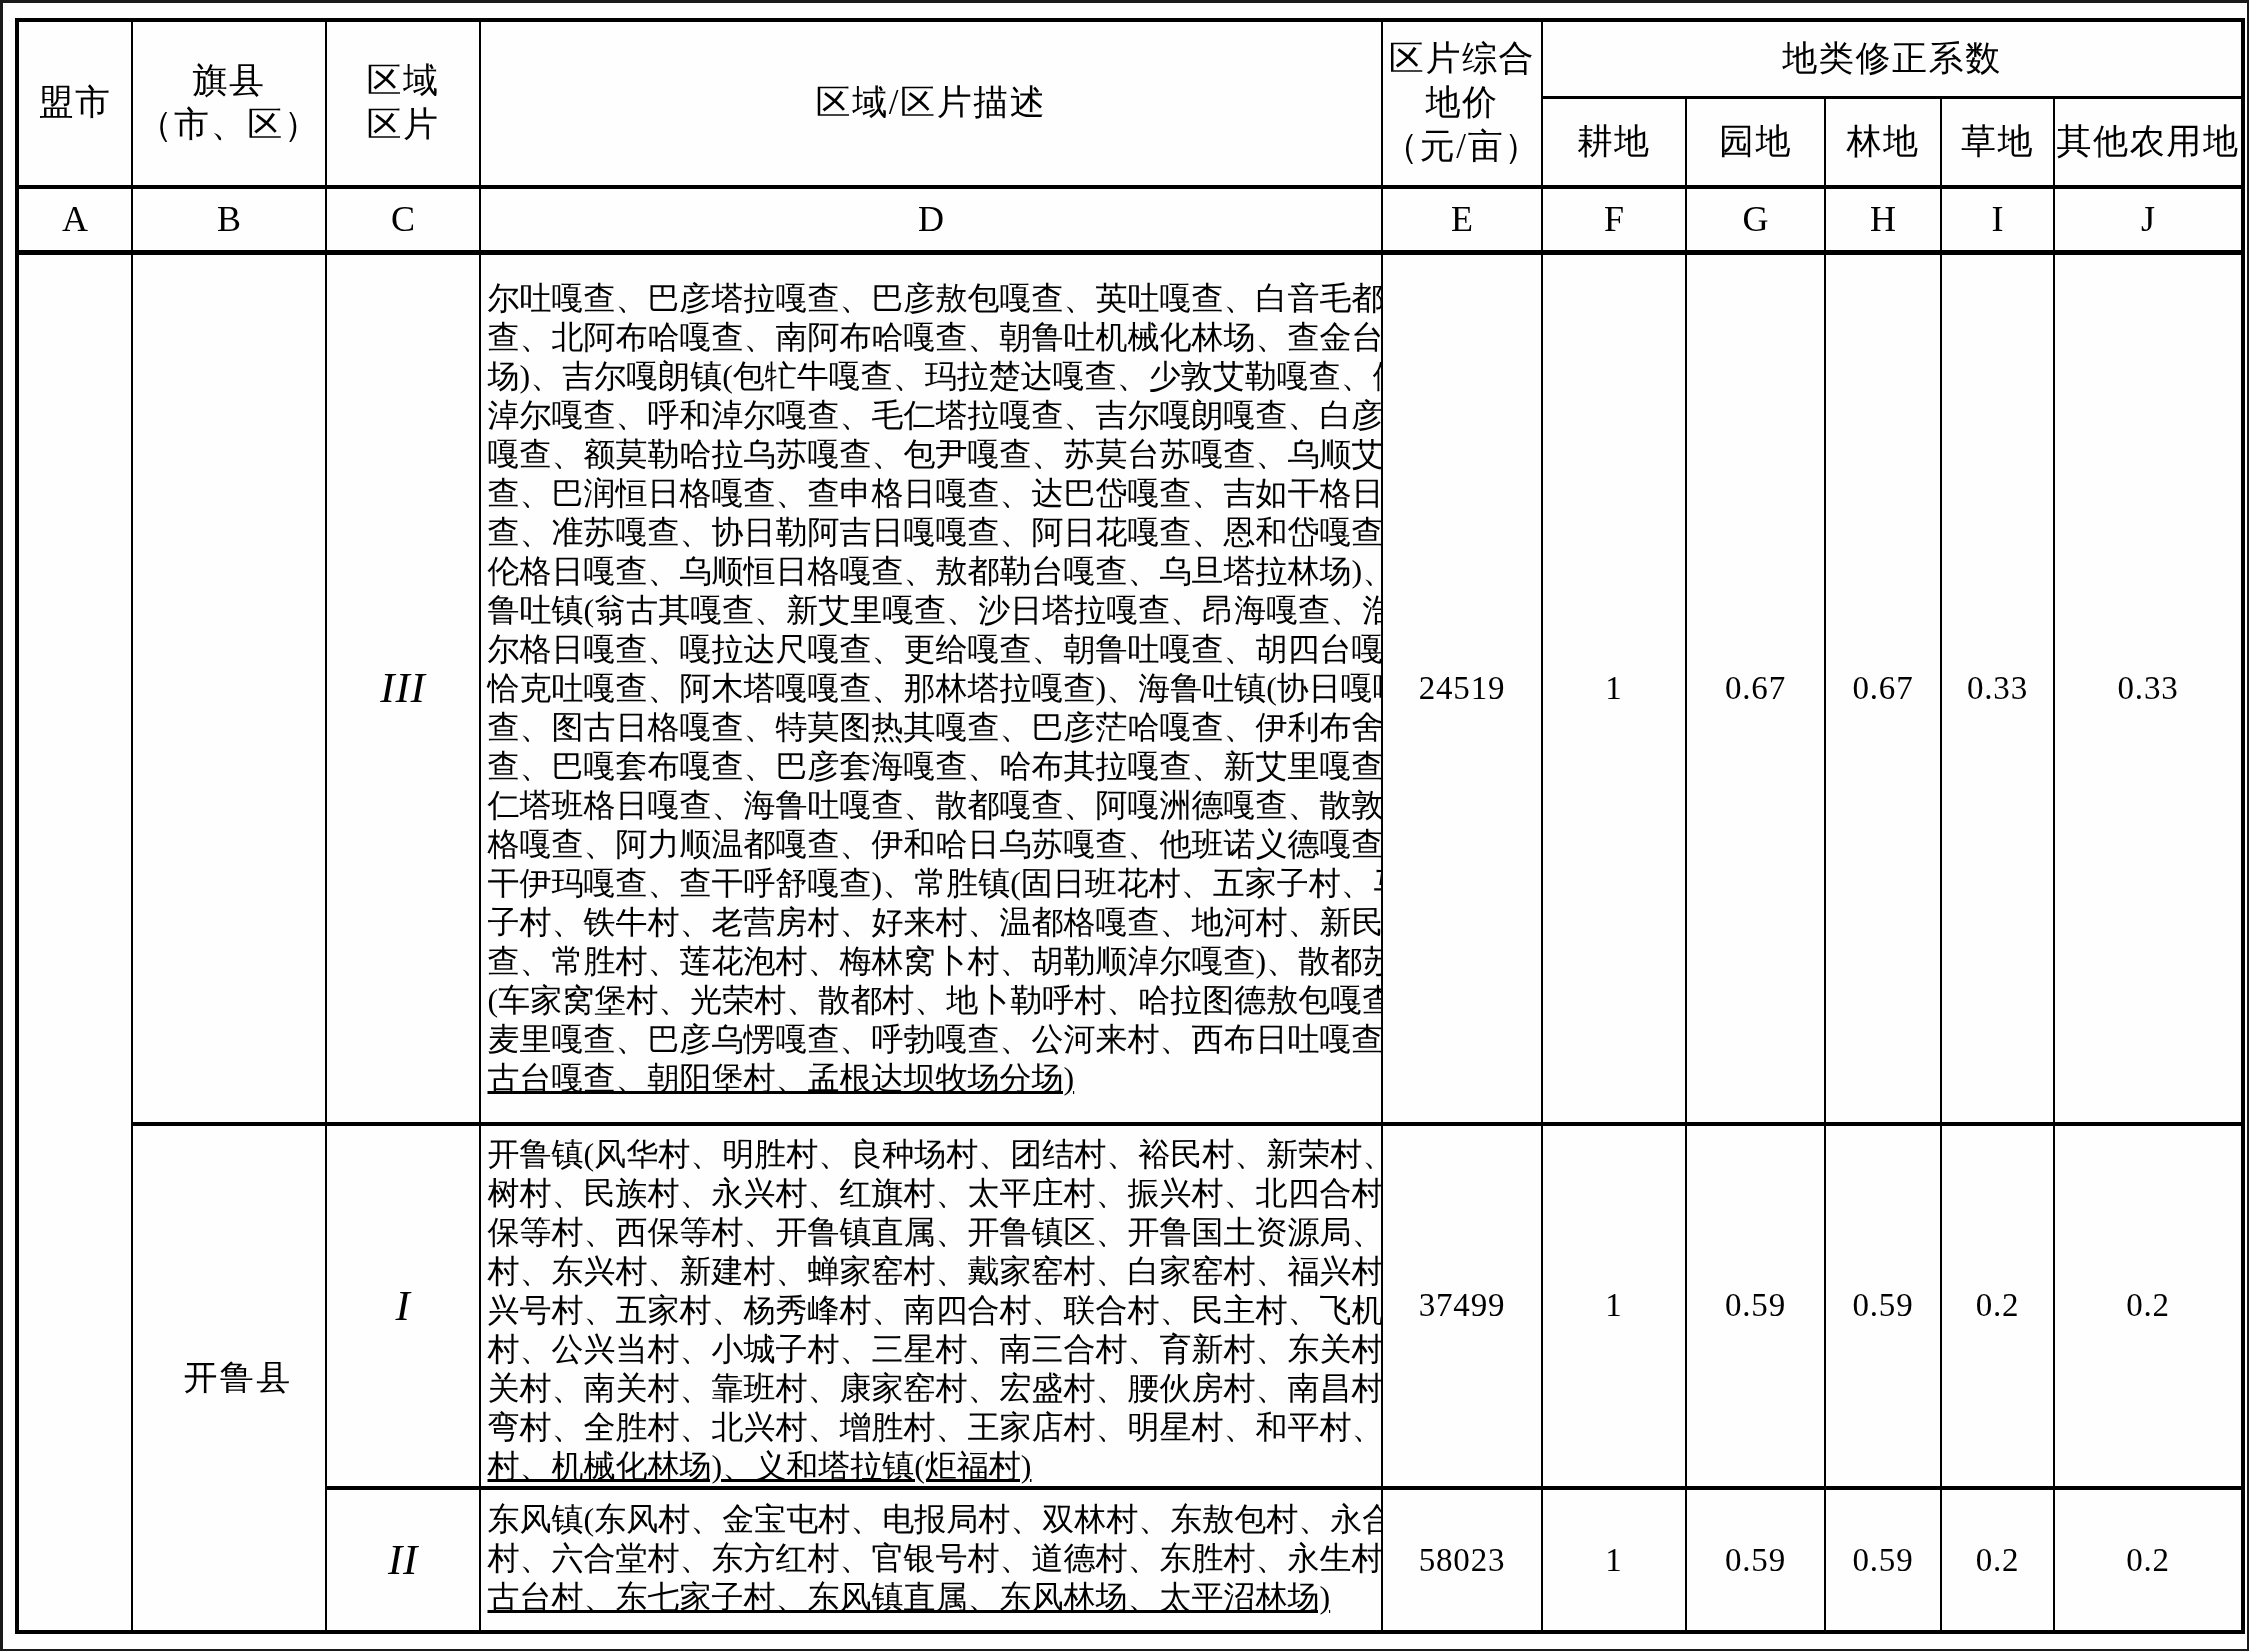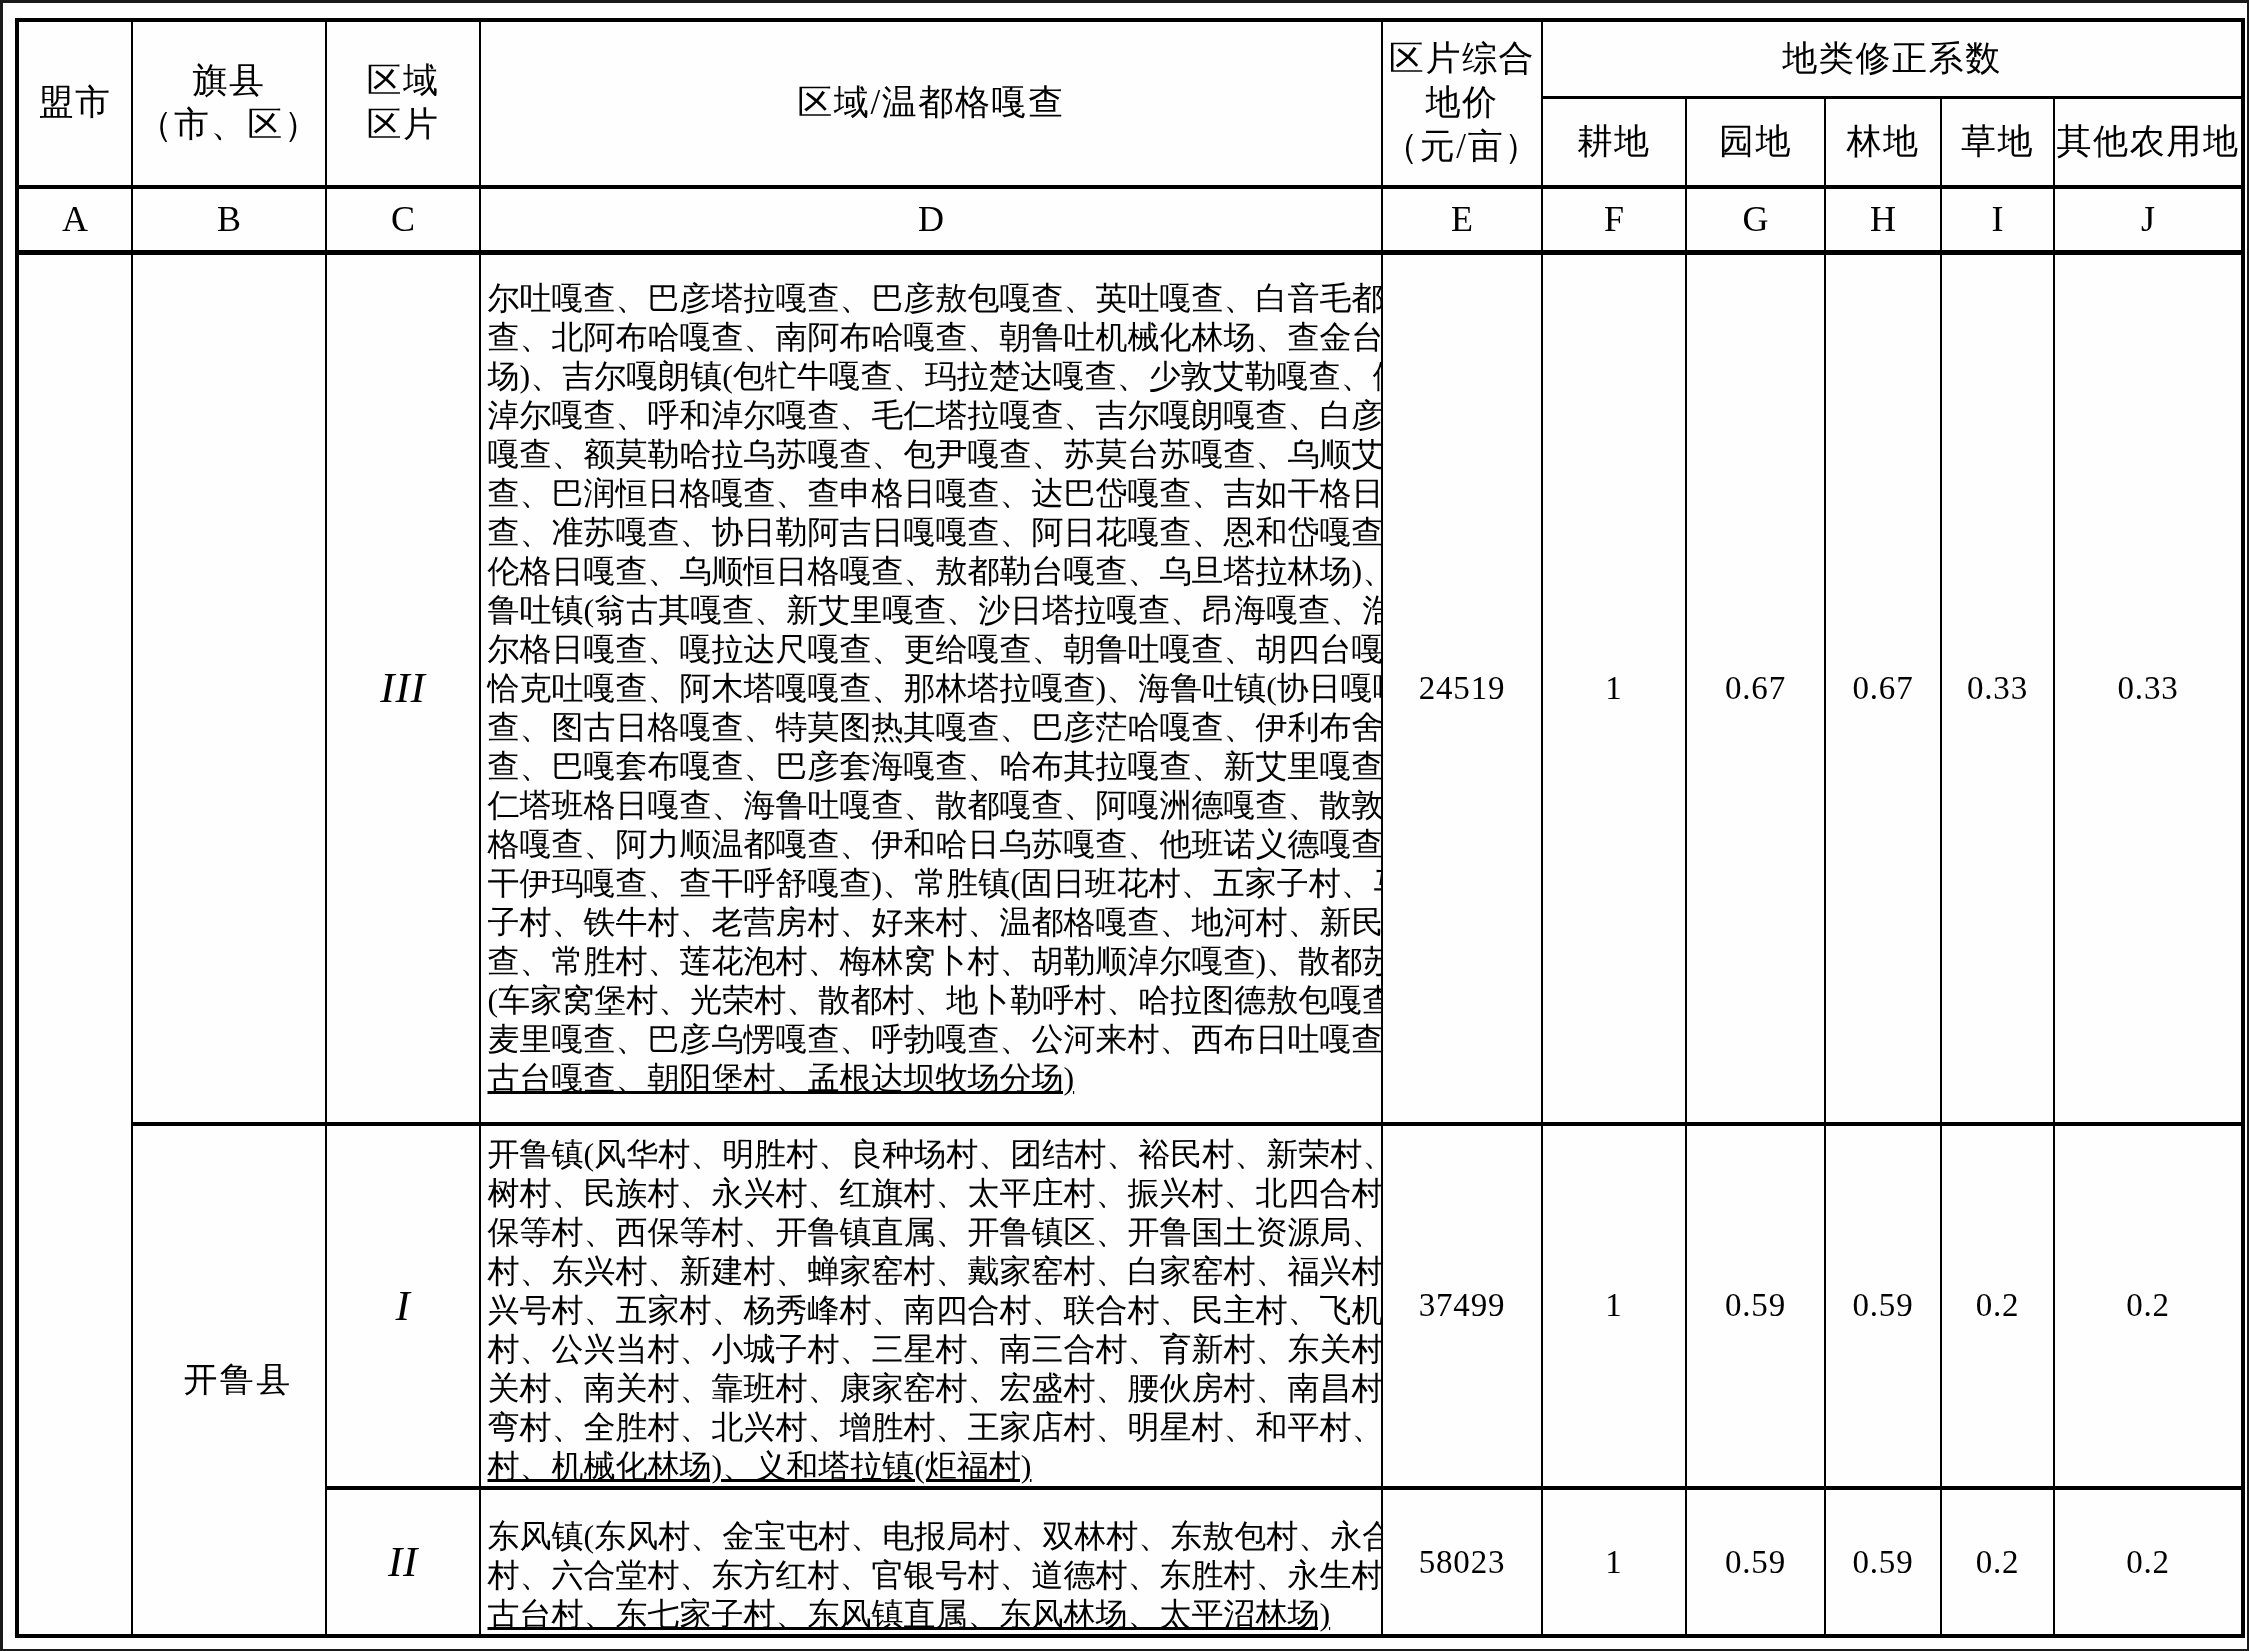--- a/index.html
+++ b/index.html
@@ -41,21 +41,21 @@
   tr.r2 > td{border-top:4.8px solid #000;}
   tr.r3 > td{border-top:4.8px solid #000;}
   td.ncell{font-size:33px;letter-spacing:0.8px;margin-left:20px;}
   td.zcell{font-size:43px;letter-spacing:0.8px;font-style:italic;}
   td.ccell{font-size:34px;letter-spacing:2.4px;padding-left:18px;}
   
   td.dcell{vertical-align:top;text-align:left;}
   .desc{padding:0 9.7px 0 6.5px;}
   .desc.pad1{padding-top:24px;}
   .desc.pad2{padding-top:9.7px;}
-  .desc.pad3{padding-top:27px;}
+  .desc.pad3{padding-top:10px;}
   .line{
     font-size:32px;line-height:39px;height:39px;
     text-align:justify;text-align-last:justify;
     white-space:nowrap;
   }
   .line.last{text-align-last:left;text-decoration:underline;}
 </style>
 </head>
 <body>
 
@@ -74,21 +74,21 @@
       <col style="width:189px">
     </colgroup>
 
     <tbody>
         <tr class="hrow1">
       <td rowspan="2" class="hc">盟市</td>
       <td rowspan="2" class="hc pre">旗县
 （市、区）</td>
       <td rowspan="2" class="hc pre">区域
 区片</td>
-      <td rowspan="2" class="hc">区域/温都格嘎查</td>
+      <td rowspan="2" class="hc">区域/区片描述</td>
       <td rowspan="2" class="hc pre">区片综合
 地价
 （元/亩）</td>
       <td colspan="5" class="hc">地类修正系数</td>
     </tr>
     <tr class="hrow2">
       <td class="hc">耕地</td>
       <td class="hc">园地</td>
       <td class="hc">林地</td>
       <td class="hc">草地</td>

